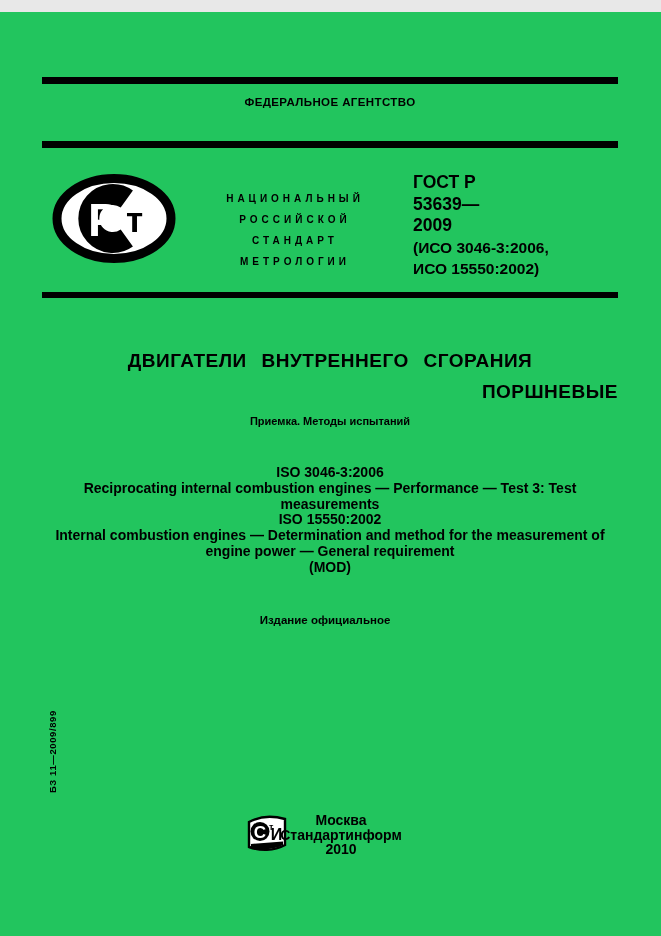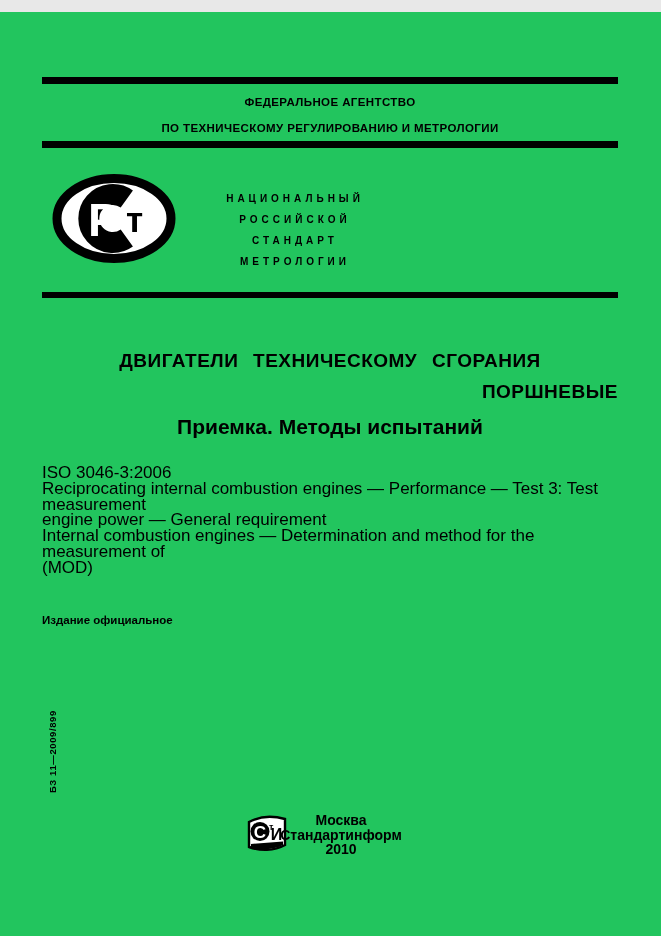--- a/index.html
+++ b/index.html
@@ -27,73 +27,80 @@
 
   .designation { position:absolute; left:413px; top:160px;
     font-weight:bold; font-size:17.5px; line-height:21.5px; white-space:nowrap; }
   .designation .d-line-sm { font-size:15.5px; }
 
   .title-1 { position:absolute; top:338px; left:42px; width:576px; text-align:center;
     font-weight:bold; font-size:19px; word-spacing:9px; letter-spacing:0.5px; }
   .title-2 { position:absolute; top:369px; left:42px; width:576px; text-align:right;
     font-weight:bold; font-size:19px; letter-spacing:0.5px; }
   .subtitle { position:absolute; top:403px; left:42px; width:576px; text-align:center;
-    font-weight:bold; font-size:21px; }
+    font-weight:bold; font-size:11px; }
 
-  .iso-block { position:absolute; top:453px; left:42px; width:576px; 
-    font-weight:normal; font-size:17px; line-height:15.8px; }
+  .iso-block { position:absolute; top:453px; left:42px; width:576px; text-align:center;
+    font-weight:bold; font-size:14px; line-height:15.8px; }
 
-  .edition { position:absolute; top:602px; left:42px; width:566px; text-align:left;
+  .edition { position:absolute; top:602px; left:42px; width:566px; text-align:center;
     font-weight:bold; font-size:11.5px; }
 
   .side-code { position:absolute; left:47px; top:781px;
     transform-origin:0 0; transform:rotate(-90deg);
     font-weight:bold; font-size:9.5px; letter-spacing:0.6px; white-space:nowrap; }
 
   .imprint-logo { position:absolute; left:247px; top:803px; width:40px; height:36px; }
   .imprint-text { position:absolute; left:278px; top:801px; width:126px;
     text-align:center; font-weight:bold; font-size:14px; line-height:14.6px; }
 </style>
 </head>
 <body>
 
 <div class="page">
 
   <div class="rule rule-top"></div>
   <div class="agency-line agency-1">ФЕДЕРАЛЬНОЕ АГЕНТСТВО</div>
-  <div class="agency-line agency-2">ПО ТЕХНИЧЕСКОМУ РЕГУЛИРОВАНИЮ И МЕТРОЛОГИИ</div>
   <div class="rule rule-mid"></div>
 
   <svg class="rst-logo" viewBox="0 0 124 91" xmlns="http://www.w3.org/2000/svg">
     <ellipse cx="62" cy="45.5" rx="57" ry="40" fill="#ffffff" stroke="#000000" stroke-width="9"></ellipse>
     <path d="M 74.8 26 A 24 24 0 1 0 74.8 65" fill="none" stroke="#000000" stroke-width="21"></path>
     <text x="36" y="63" font-size="47" font-weight="bold" fill="#ffffff" font-family="Liberation Sans, sans-serif">Р</text>
     <text x="74" y="59" font-size="35" font-weight="bold" fill="#000000" font-family="Liberation Sans, sans-serif">т</text>
   </svg>
 
   <div class="org-block">
     <div>НАЦИОНАЛЬНЫЙ</div>
     <div>РОССИЙСКОЙ</div>
     <div>СТАНДАРТ</div>
     <div>МЕТРОЛОГИИ</div>
   </div>
 
+  <div class="designation">
+    <div>ГОСТ Р</div>
+    <div>53639—</div>
+    <div>2009</div>
+    <div class="d-line-sm">(ИСО 3046-3:2006,</div>
+    <div class="d-line-sm">ИСО 15550:2002)</div>
+  </div>
 
   <div class="rule rule-low"></div>
 
-  <div class="title-1">ДВИГАТЕЛИ ТЕХНИЧЕСКОМУ СГОРАНИЯ</div>
+  <div class="title-1">ДВИГАТЕЛИ ВНУТРЕННЕГО СГОРАНИЯ</div>
   <div class="title-2">ПОРШНЕВЫЕ</div>
   <div class="subtitle">Приемка. Методы испытаний</div>
 
   <div class="iso-block">
     <div>ISO 3046-3:2006</div>
     <div>Reciprocating internal combustion engines — Performance — Test 3: Test</div>
-    <div>measurement</div>
+    <div>measurements</div>
+    <div>ISO 15550:2002</div>
+    <div>Internal combustion engines — Determination and method for the measurement of</div>
     <div>engine power — General requirement</div>
-    <div>Internal combustion engines — Determination and method for the measurement of</div>
     <div>(MOD)</div>
   </div>
 
   <div class="edition">Издание официальное</div>
 
   <div class="side-code">БЗ 11—2009/899</div>
 
   <svg class="imprint-logo" viewBox="0 0 40 36" xmlns="http://www.w3.org/2000/svg">
     <path d="M2 7 C 13 1, 27 1, 38 4 L38 30 C 27 36, 13 36, 2 32 Z" fill="#ffffff" stroke="#000000" stroke-width="2.4"></path>
     <path d="M4 29 L36 26.5 L36 30 C 27 35, 13 35, 4 33 Z" fill="#000000"></path>

